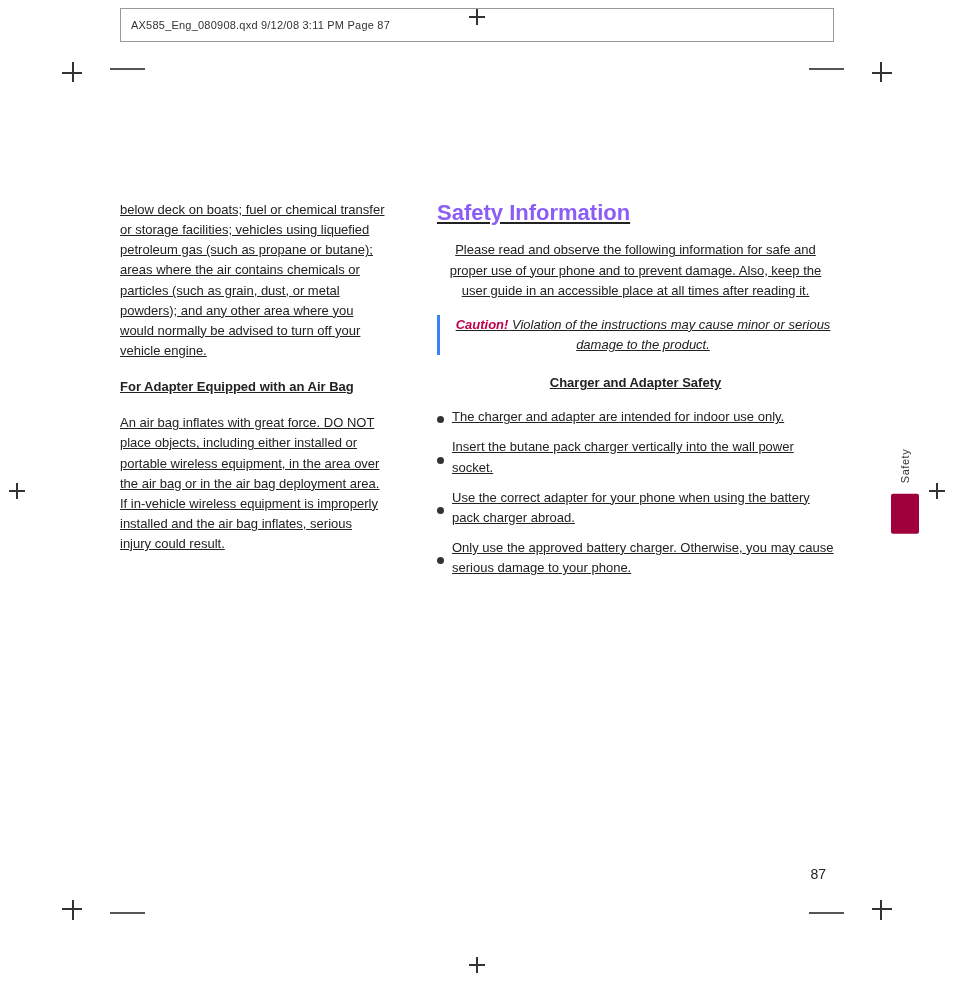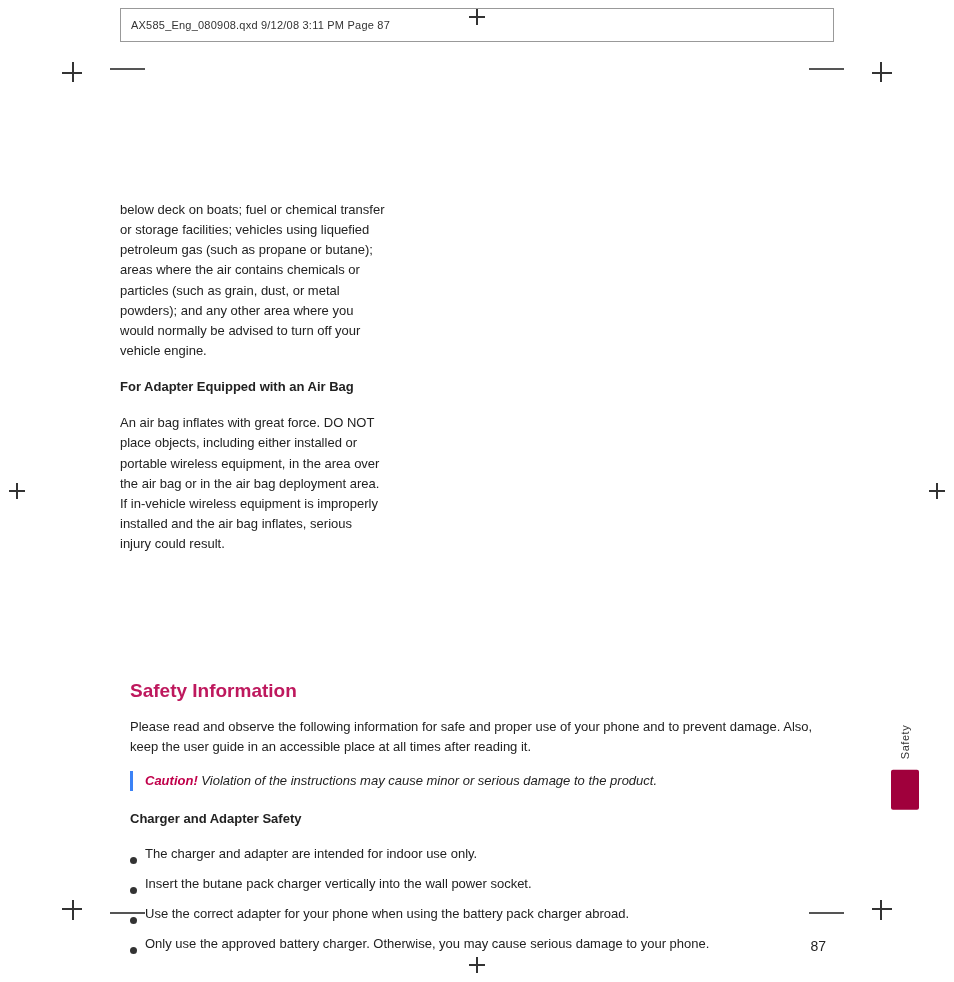--- a/index.html
+++ b/index.html
@@ -148,22 +148,23 @@
     }
 
     
     .content-area {
       position: absolute;
       top: 90px;
       left: 120px;
       right: 120px;
       bottom: 90px;
       display: flex;
-      flex-direction: column;
-      gap: 0;
+      flex-direction: row;
+      gap: 12px;
+      text-decoration: underline;
     }
 
     
     .left-col {
       width: 295px;
       padding-right: 30px;
       padding-top: 110px;
     }
 
     
@@ -230,32 +231,33 @@
     }
 
     .left-col .body-text {
       font-size: 13px;
       line-height: 1.55;
       color: #222;
     }
 
     
     .safety-title {
-      font-size: 19px;
-      color: #be185d;
+      font-size: 22px;
+      color: #8b5cf6;
       font-weight: bold;
       margin-bottom: 14px;
       line-height: 1.2;
     }
 
     .right-col p {
       font-size: 13px;
       line-height: 1.55;
       margin-bottom: 14px;
       color: #222;
+      text-align: center;
     }
 
     
     .caution-block {
       border-left: 3px solid #3b82f6;
       padding-left: 12px;
       margin-bottom: 18px;
     }
 
     .caution-text {
@@ -281,21 +283,21 @@
     }
 
     .bullet-list {
       list-style: none;
       padding: 0;
       margin: 0;
     }
 
     .bullet-list li {
       display: flex;
-      align-items: flex-end;
+      align-items: center;
       gap: 8px;
       font-size: 13px;
       line-height: 1.55;
       color: #222;
       margin-bottom: 10px;
     }
 
     .bullet-dot {
       width: 7px;
       height: 7px;

